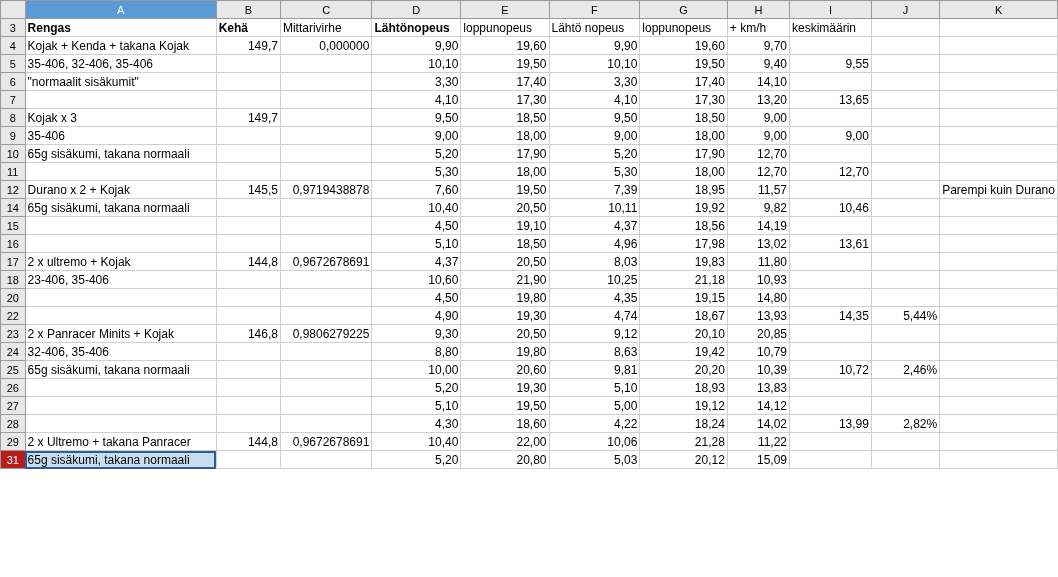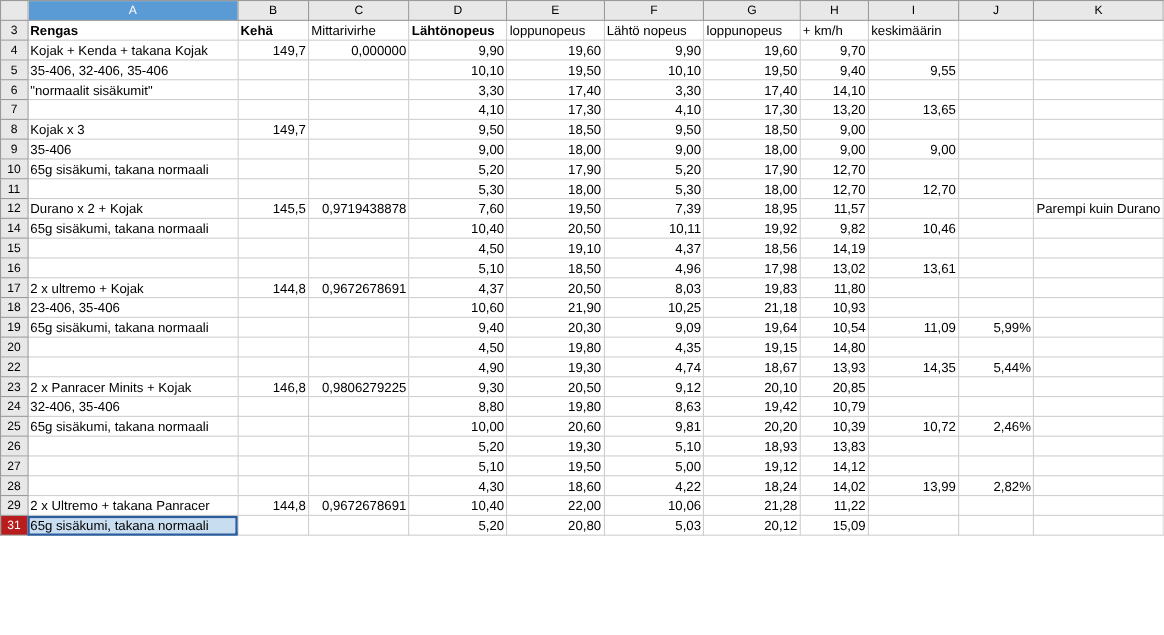--- a/index.html
+++ b/index.html
@@ -327,34 +327,20 @@
           <td class="num">10,60</td>
           <td class="num">21,90</td>
           <td class="num">10,25</td>
           <td class="num">21,18</td>
           <td class="num">10,93</td>
           <td class="num"></td>
           <td class="num"></td>
           <td class="num"></td>
         </tr>
         <tr>
-          <td class="rowhead">19</td>
-          <td class="txt">65g sisäkumi, takana normaali</td>
-          <td class="num"></td>
-          <td class="num"></td>
-          <td class="num">9,40</td>
-          <td class="num">20,30</td>
-          <td class="num">9,09</td>
-          <td class="num">19,64</td>
-          <td class="num">10,54</td>
-          <td class="num">11,09</td>
-          <td class="num">5,99%</td>
-          <td class="num"></td>
-        </tr>
-        <tr>
           <td class="rowhead">20</td>
           <td class="txt"></td>
           <td class="num"></td>
           <td class="num"></td>
           <td class="num">4,50</td>
           <td class="num">19,80</td>
           <td class="num">4,35</td>
           <td class="num">19,15</td>
           <td class="num">14,80</td>
           <td class="num"></td>

